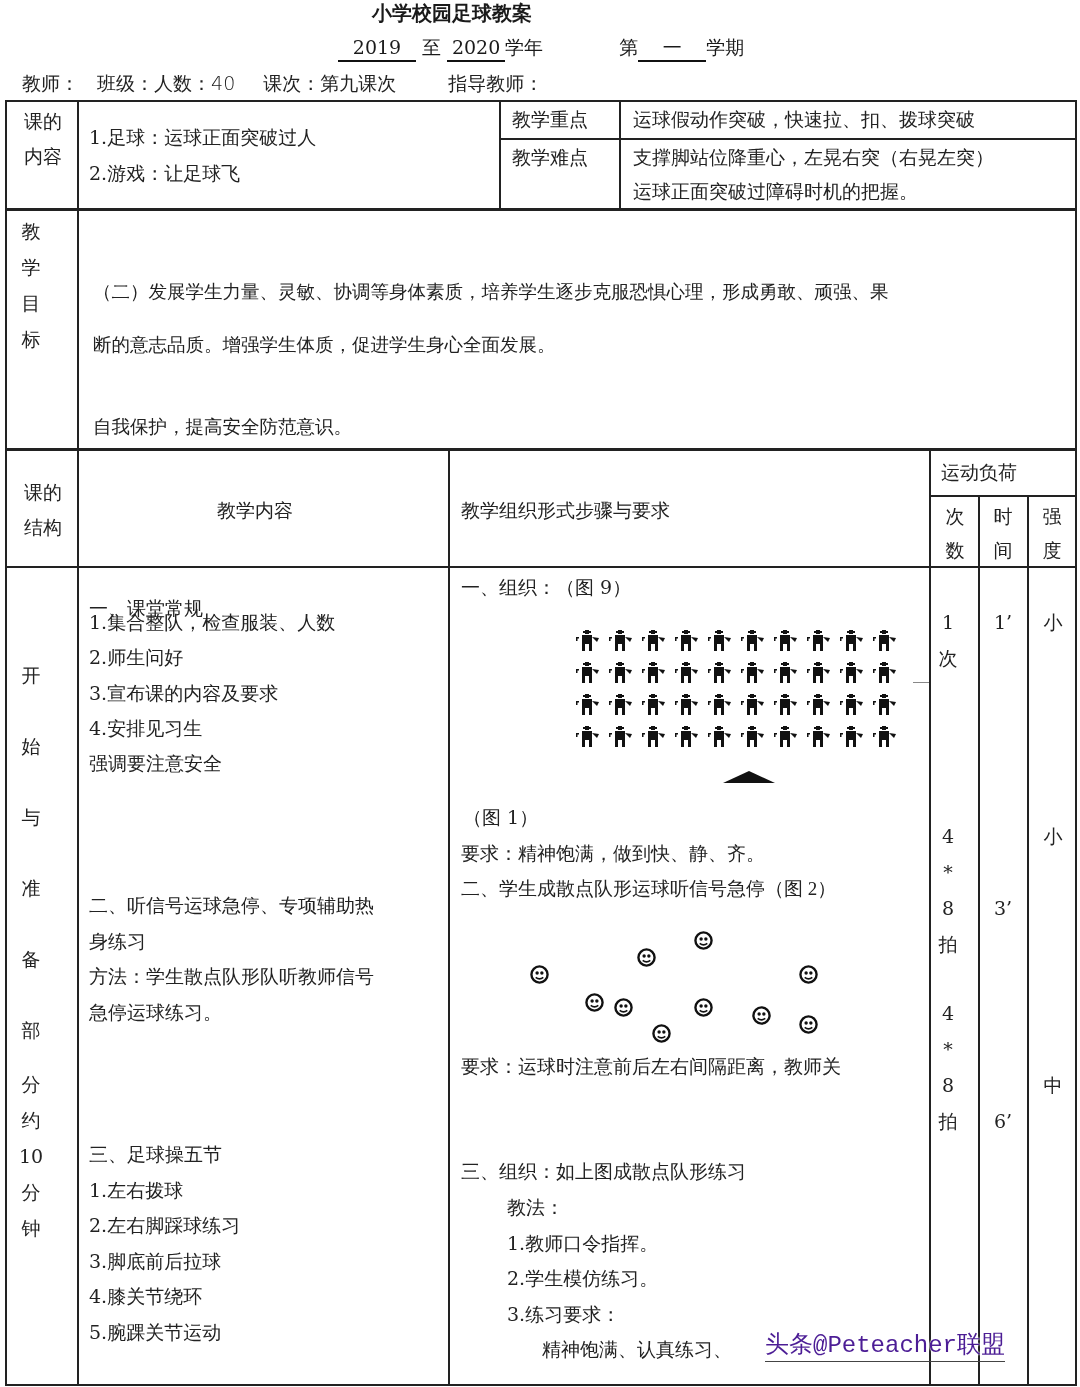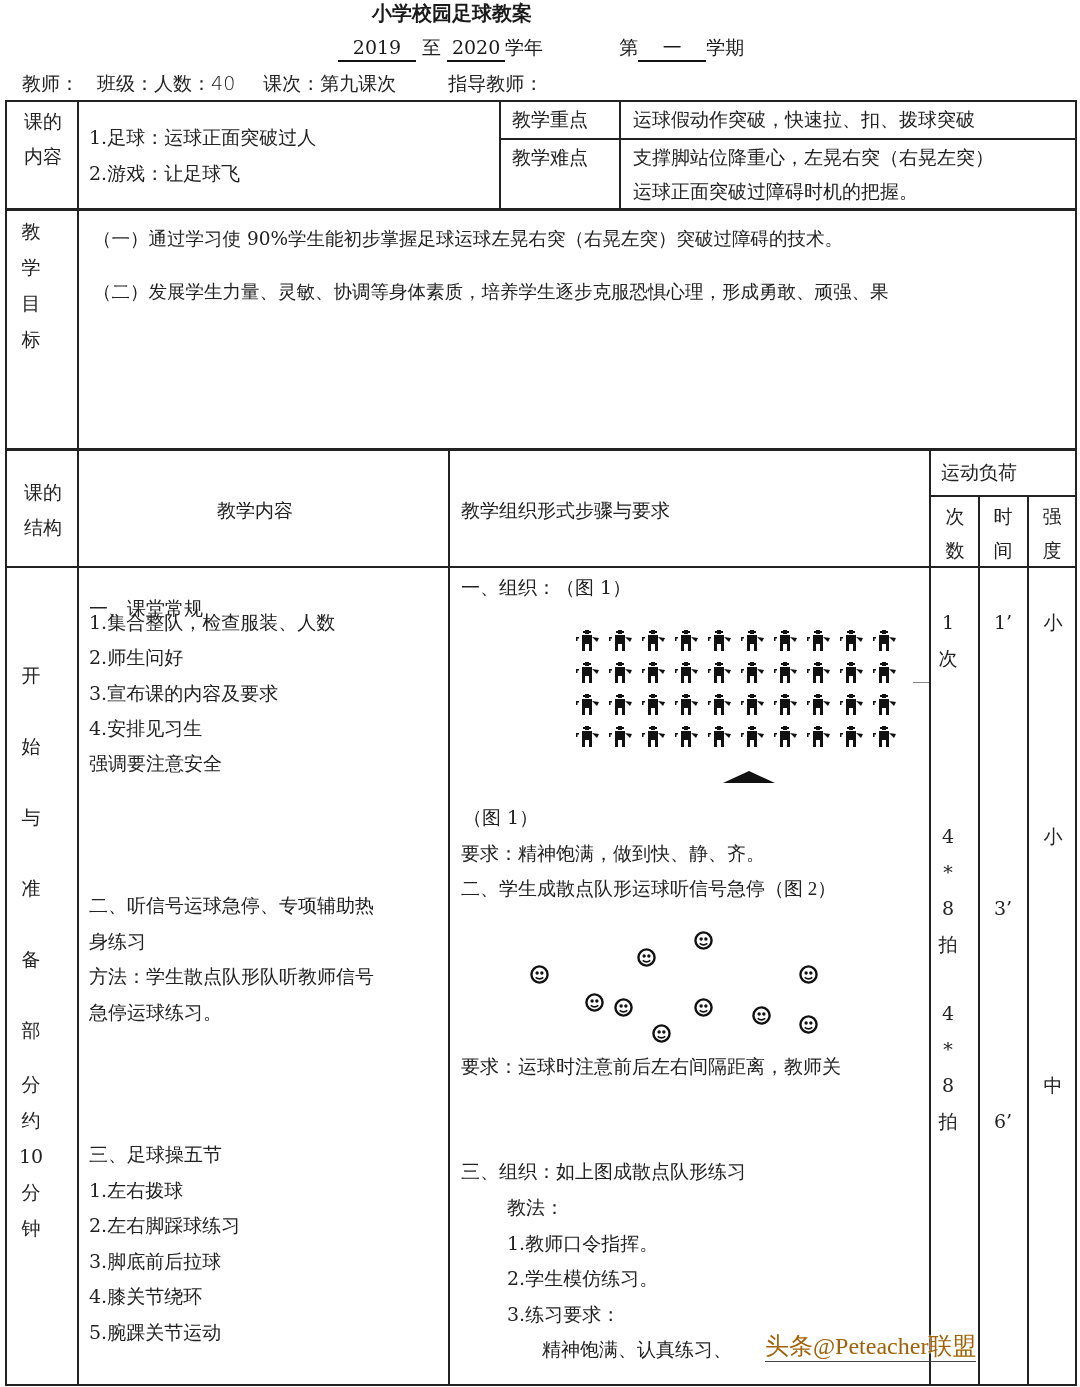--- a/index.html
+++ b/index.html
@@ -27,21 +27,21 @@
   .txt { position: absolute; font-size: 19px; line-height: 35px; white-space: nowrap; color: #222; }
   .vert { position: absolute; font-size: 19px; text-align: center; color: #222; }
 
   .people-row { position: absolute; display: flex; gap: 0; }
   .person { width: 33px; height: 22px; position: relative; }
   .person svg { width: 33px; height: 22px; }
 
   .face { position: absolute; width: 19px; height: 19px; }
   .watermark {
     position: absolute; left: 765px; top: 1331px; font-size: 24px; line-height: 30px;
-    font-family: Liberation Serif, serif; color: #a16207;
+    font-family: Liberation Mono, monospace; color: #4c1d95;
     text-shadow: 0 0 2px #fff, 0 0 2px #fff;
     border-bottom: 1px solid #444;
   }
 </style>
 </head>
 <body>
 
 <div class="title">小学校园足球教案</div>
 
 <div class="year-line">
@@ -80,22 +80,23 @@
 </div>
 
 <div class="tbl" style="left:5px;top:208px;width:1072px;height:242px;border-top-width:3px;">
   <div class="cell" style="left:70px;top:0;width:2px;height:238px;background:#222"></div>
   <div class="vert" style="left:4px;top:2px;width:40px;line-height:36px;">
     <div>教</div>
     <div>学</div>
     <div>目</div>
     <div>标</div>
   </div>
-  <div class="txt" style="left:86px;top:10px;font-size:18.5px;">（一）通过学习使 90%学生能初步掌握足球运球左晃右突（右晃左突）突破过障碍的技术。</div>
   <div class="txt" style="left:86px;top:63px;font-size:18.5px;">（二）发展学生力量、灵敏、协调等身体素质，培养学生逐步克服恐惧心理，形成勇敢、顽强、果</div>
+  <div class="txt" style="left:86px;top:116px;font-size:18.5px;">断的意志品质。增强学生体质，促进学生身心全面发展。</div>
+  <div class="txt" style="left:86px;top:198px;font-size:18.5px;">自我保护，提高安全防范意识。</div>
 </div>
 
 <div class="tbl" style="left:5px;top:448px;width:1072px;height:120px;border-top-width:3px;">
   <div class="cell" style="left:70px;top:0;width:2px;height:116px;background:#222"></div>
   <div class="cell" style="left:441px;top:0;width:2px;height:116px;background:#222"></div>
   <div class="cell" style="left:922px;top:0;width:2px;height:116px;background:#222"></div>
   <div class="cell" style="left:922px;top:44px;width:146px;height:2px;background:#222"></div>
   <div class="cell" style="left:971px;top:44px;width:2px;height:72px;background:#222"></div>
   <div class="cell" style="left:1020px;top:44px;width:2px;height:72px;background:#222"></div>
 
@@ -160,21 +161,21 @@
   </div>
   <div>
     <div class="txt" style="left:82px;top:569px;">三、足球操五节</div>
     <div class="txt" style="left:82px;top:605px;">1.左右拨球</div>
     <div class="txt" style="left:82px;top:640px;">2.左右脚踩球练习</div>
     <div class="txt" style="left:82px;top:676px;">3.脚底前后拉球</div>
     <div class="txt" style="left:82px;top:711px;">4.膝关节绕环</div>
     <div class="txt" style="left:82px;top:747px;">5.腕踝关节运动</div>
   </div>
 
-  <div class="txt" style="left:454px;top:2px;">一、组织：（图 1）</div>
+  <div class="txt" style="left:454px;top:2px;">一、组织：（图 9）</div>
 
   <div style="position:absolute;left:566px;top:62px;width:340px;height:160px;">
     <div class="people-row" style="left:0;top:0;">
         <div class="person"><svg viewBox="0 0 33 22">
             <rect x="10" y="1" width="8" height="2" fill="#111"></rect>
             <rect x="12" y="0" width="4" height="4" fill="#111"></rect>
             <path d="M9 5 H19 V21 H16 V14 H12 V21 H9 Z" fill="#111"></path>
             <path d="M19 7 L26 8 L24 12 Z" fill="#111"></path>
             <rect x="3" y="7" width="3" height="1.5" fill="#111"></rect>
             <rect x="3" y="7" width="1.5" height="4" fill="#111"></rect>

